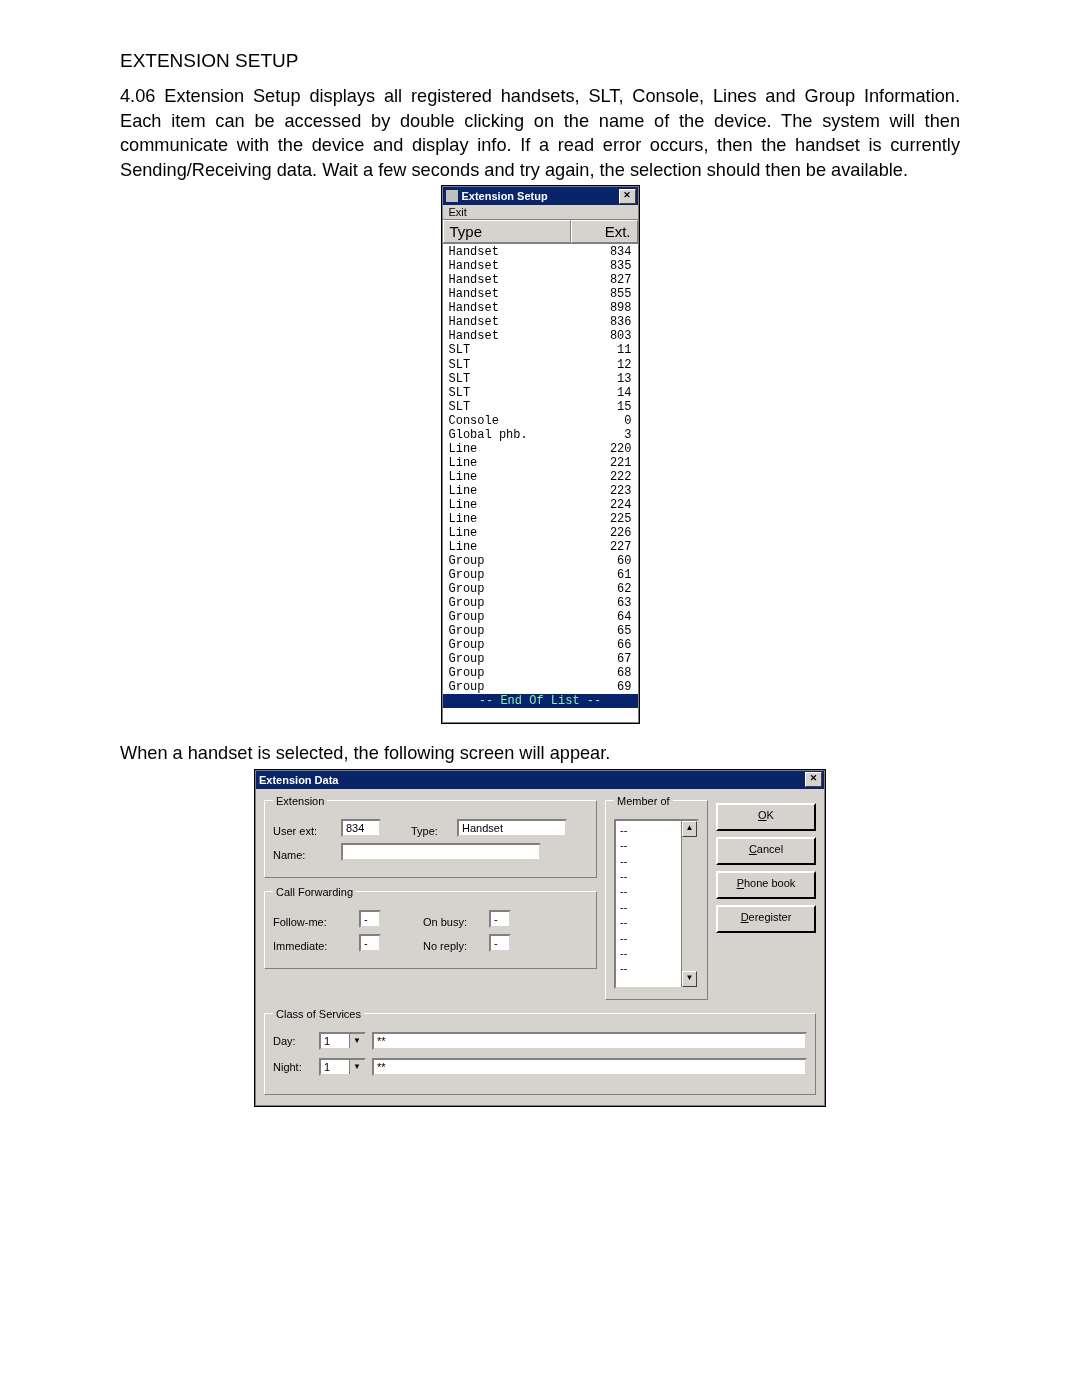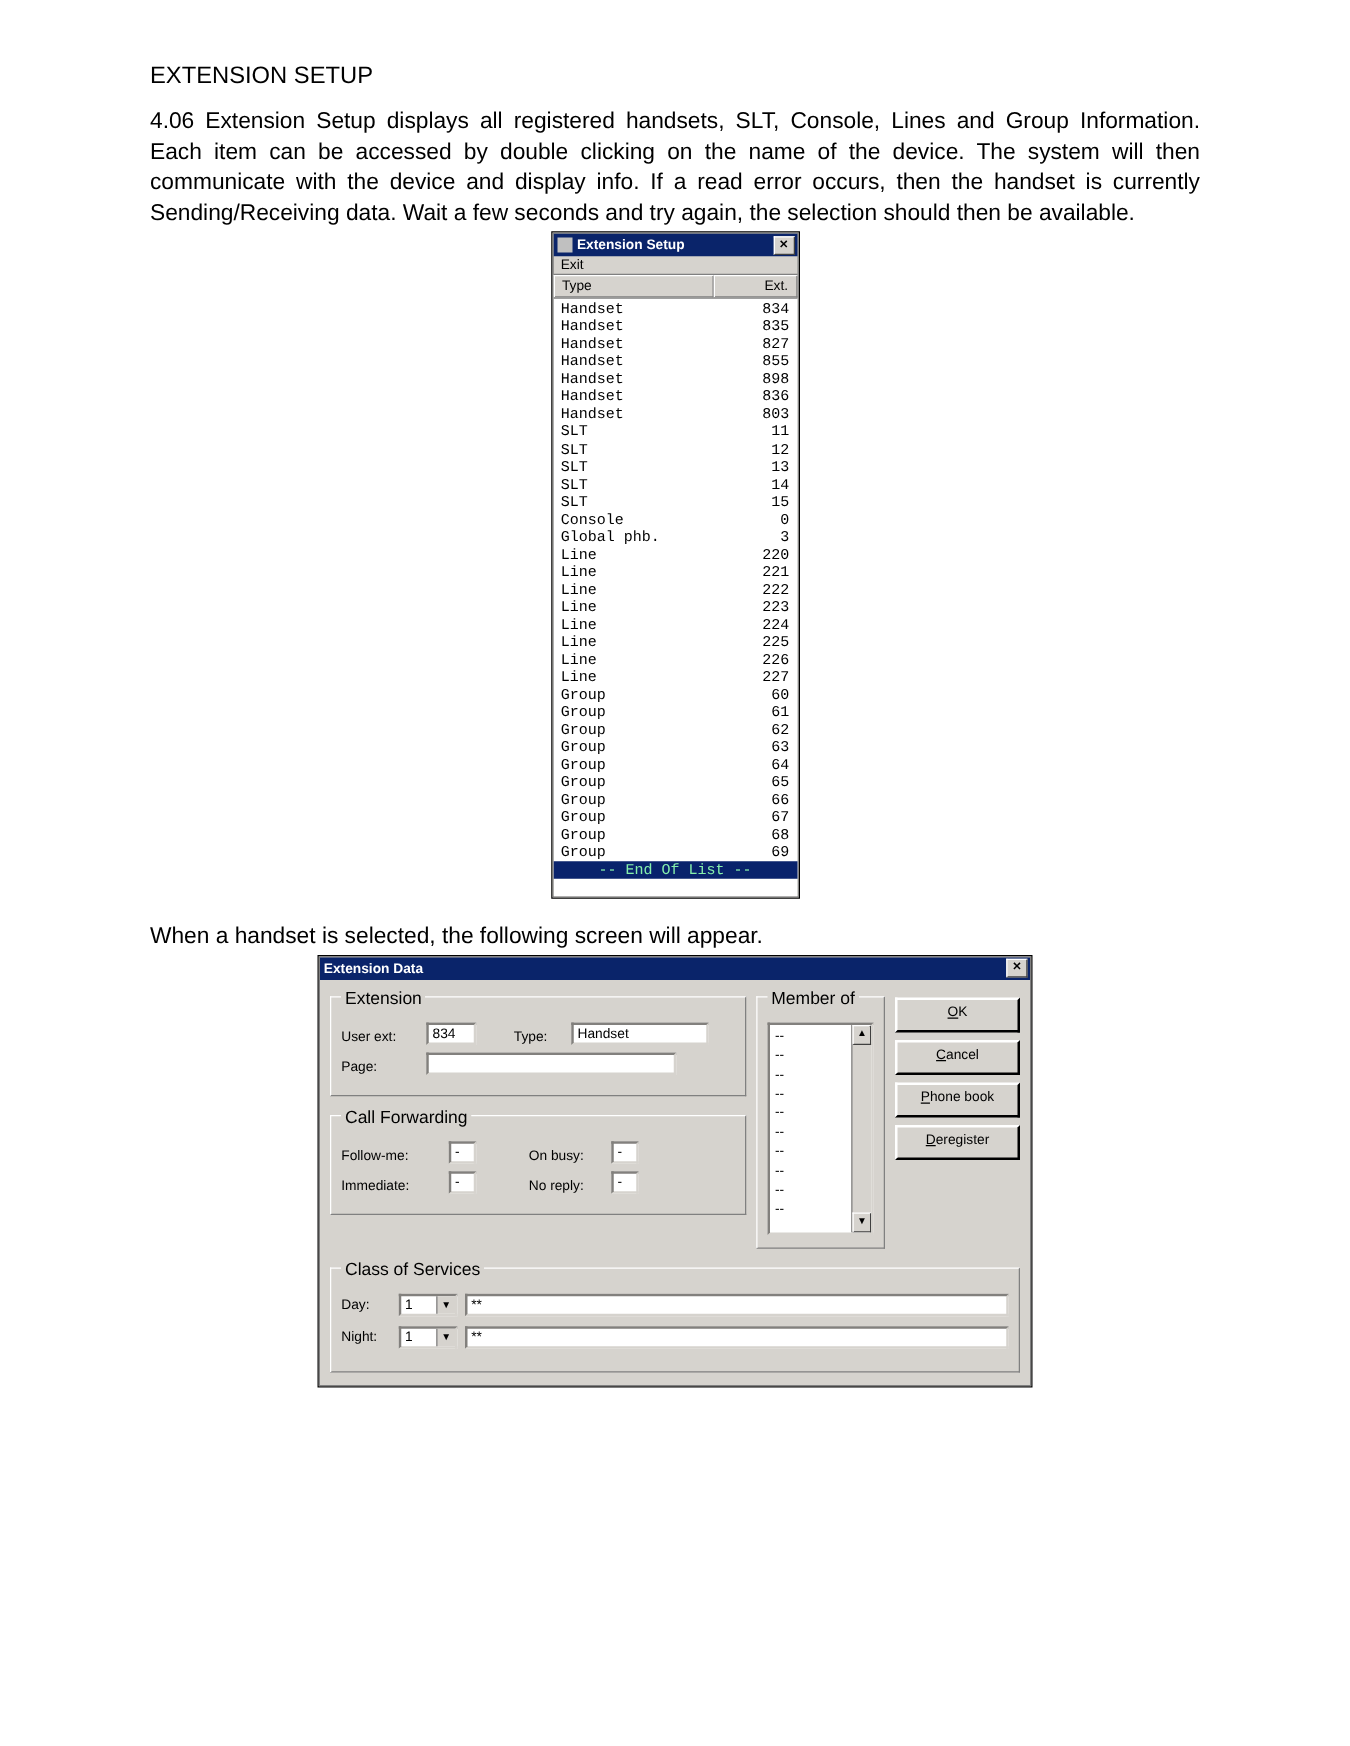--- a/index.html
+++ b/index.html
@@ -85,21 +85,21 @@
     cursor: pointer;
   }
   .menubar {
     font-size: 11px;
     padding: 1px 6px;
     border-bottom: 1px solid #808080;
   }
   .list-header {
     display: flex;
     background: #d6d3ce;
-    font-size: 11px;
+    font-size: 15px;
   }
   .list-header > div {
     border: 1px solid #fff;
     border-right-color: #808080;
     border-bottom-color: #808080;
     padding: 2px 6px;
     box-sizing: border-box;
   }
   .col-type { flex: 0 0 128px; }
   .col-ext  { flex: 1; text-align: right; }
@@ -141,21 +141,21 @@
   .left-col { flex: 1; display: flex; flex-direction: column; gap: 8px; }
   fieldset.group {
     border: 1px solid #808080;
     border-top-color: #fff;
     border-left-color: #fff;
     position: relative;
     padding: 12px 8px 10px 8px;
     margin: 0;
   }
   fieldset.group > legend {
-    font-size: 14px;
+    font-size: 11px;
     padding: 0 3px;
     background: #d6d3ce;
   }
   .row { display: flex; align-items: flex-end; gap: 6px; margin-bottom: 6px; }
   .lbl { font-size: 11px; }
   .sunken {
     background: #fff;
     border: 2px inset #d6d3ce;
     height: 18px;
     box-sizing: border-box;
@@ -337,21 +337,21 @@
           <div class="left-col">
             <fieldset class="group">
               <legend>Extension</legend>
               <div class="row">
                 <span class="lbl" style="width:62px;">User ext:</span>
                 <span class="sunken input-ext">834</span>
                 <span class="lbl" style="width:40px;margin-left:24px;">Type:</span>
                 <span class="sunken input-type">Handset</span>
               </div>
               <div class="row">
-                <span class="lbl" style="width:62px;">Page:</span>
+                <span class="lbl" style="width:62px;">Name:</span>
                 <span class="sunken input-name"></span>
               </div>
             </fieldset>
 
             <fieldset class="group">
               <legend>Call Forwarding</legend>
               <div class="row">
                 <span class="lbl" style="width:80px;">Follow-me:</span>
                 <span class="sunken input-tiny">-</span>
                 <span style="width:30px;"></span>

